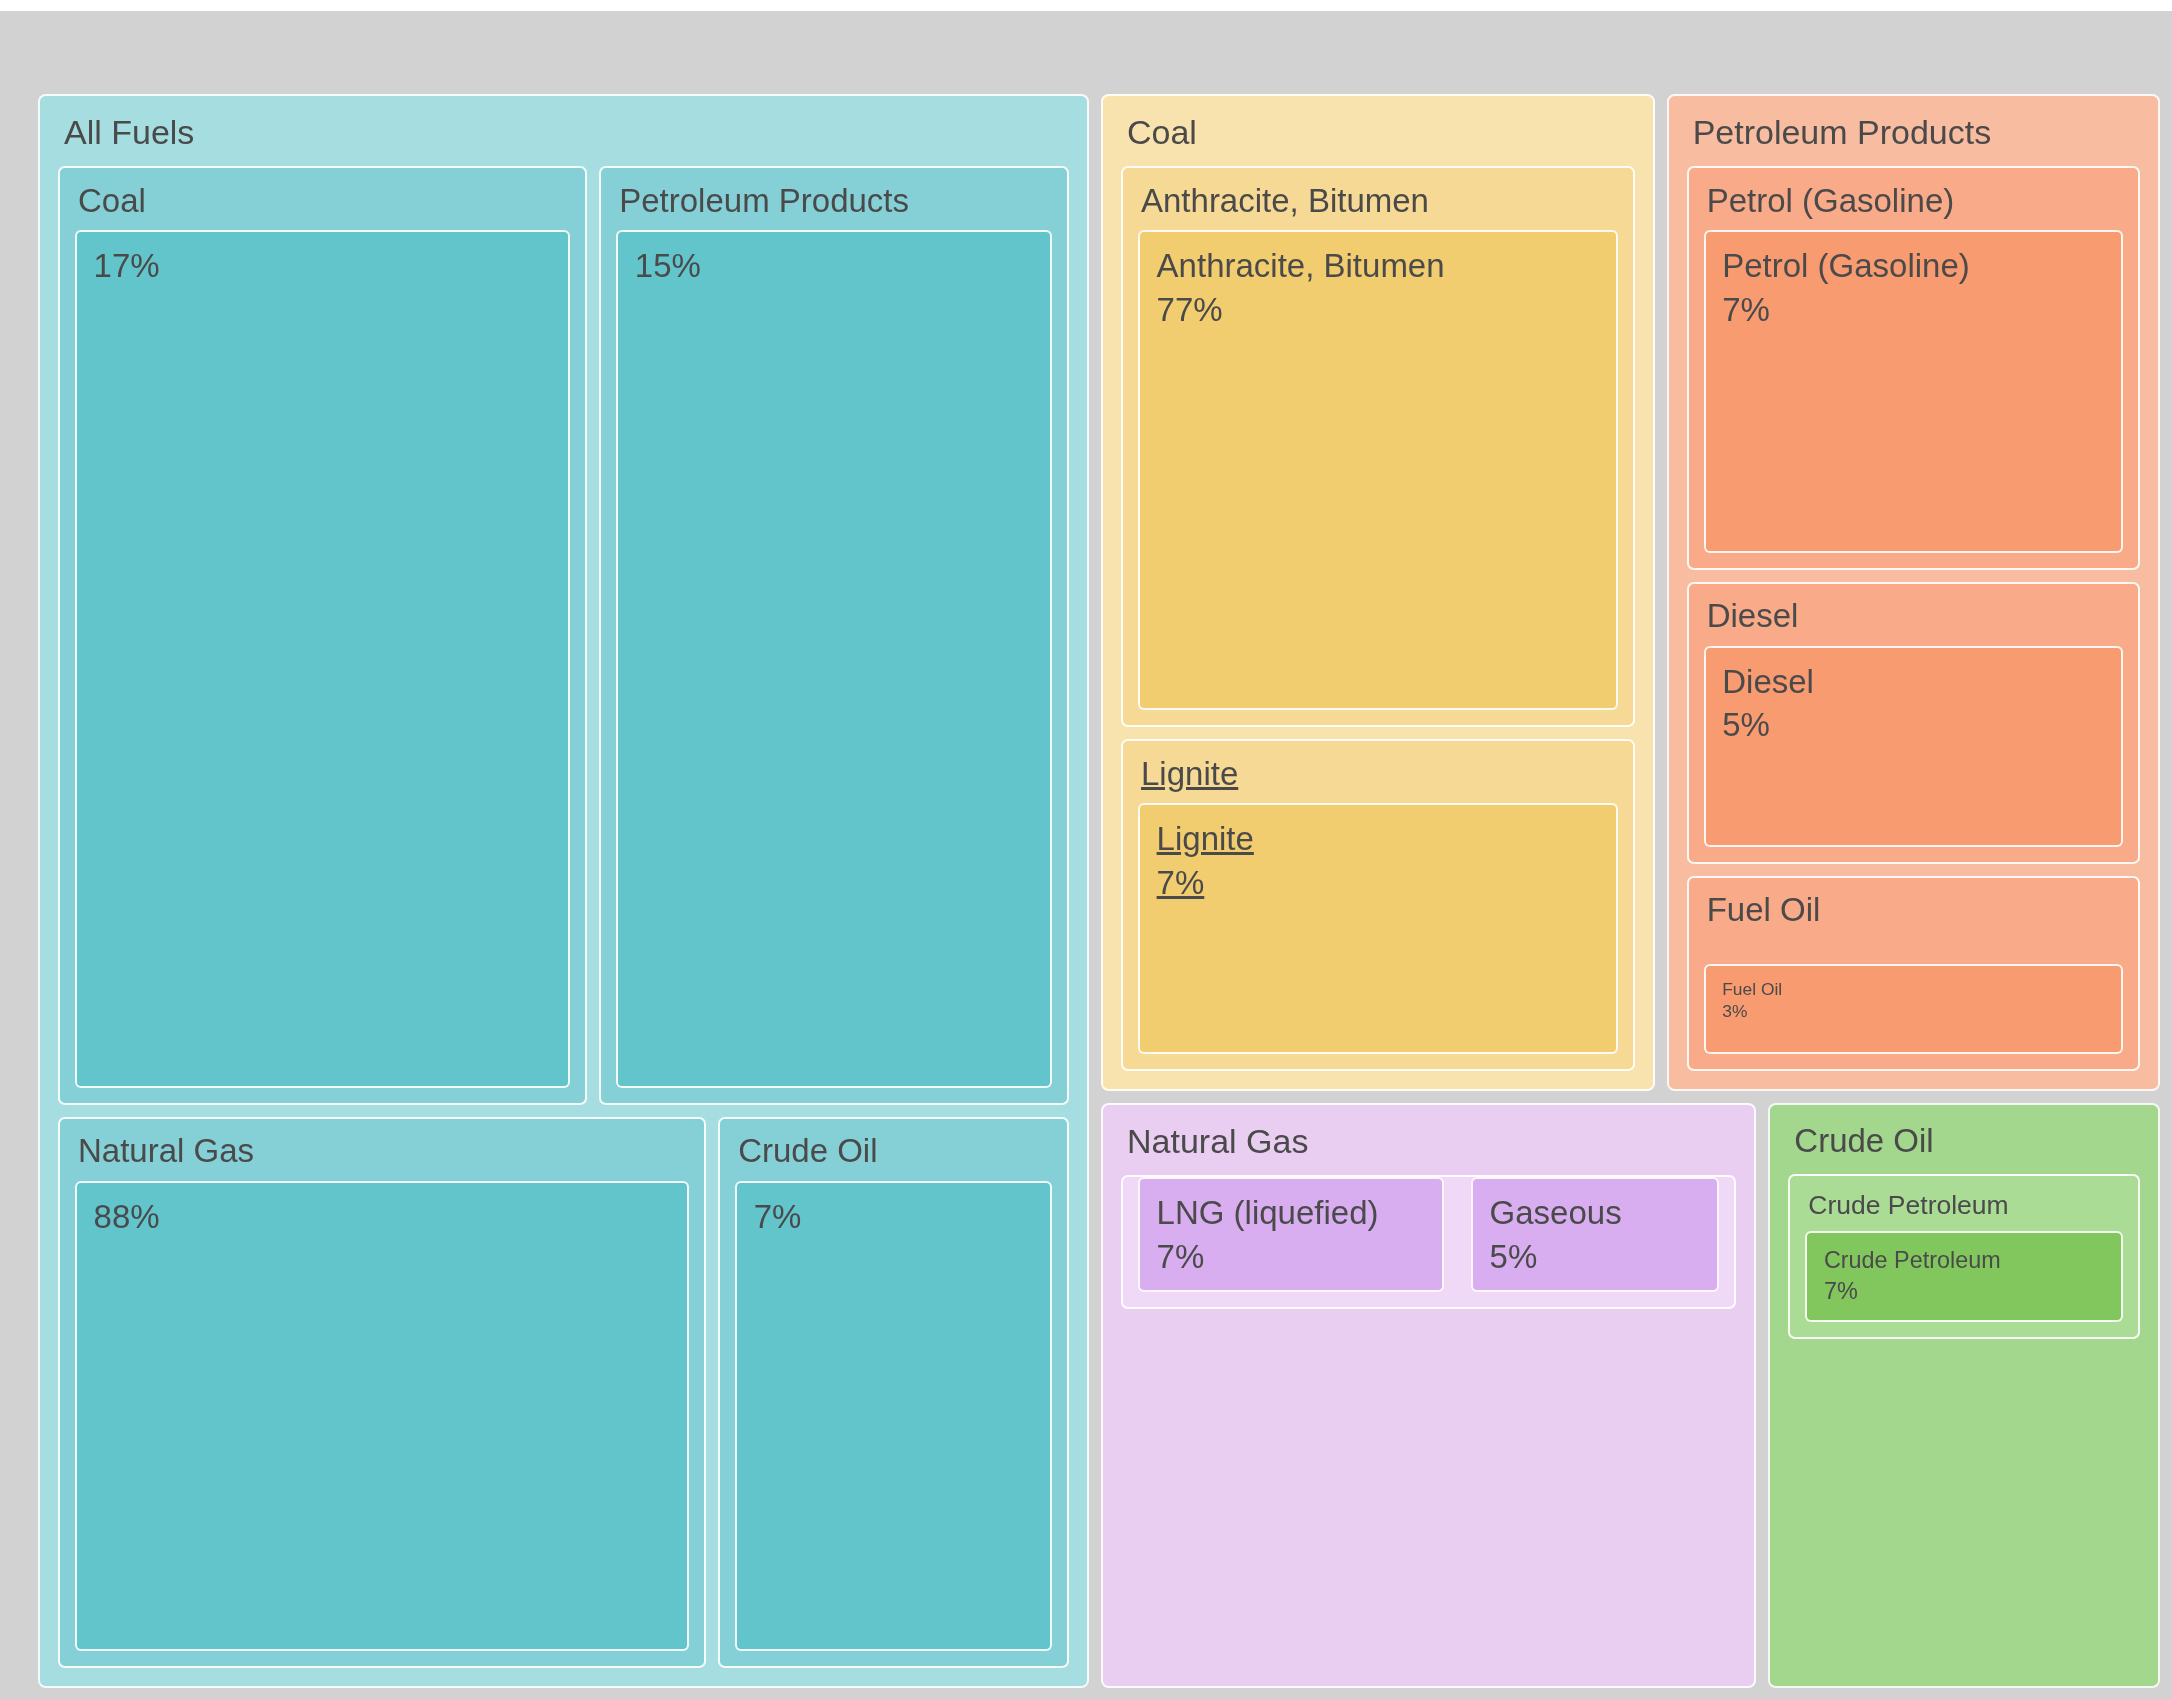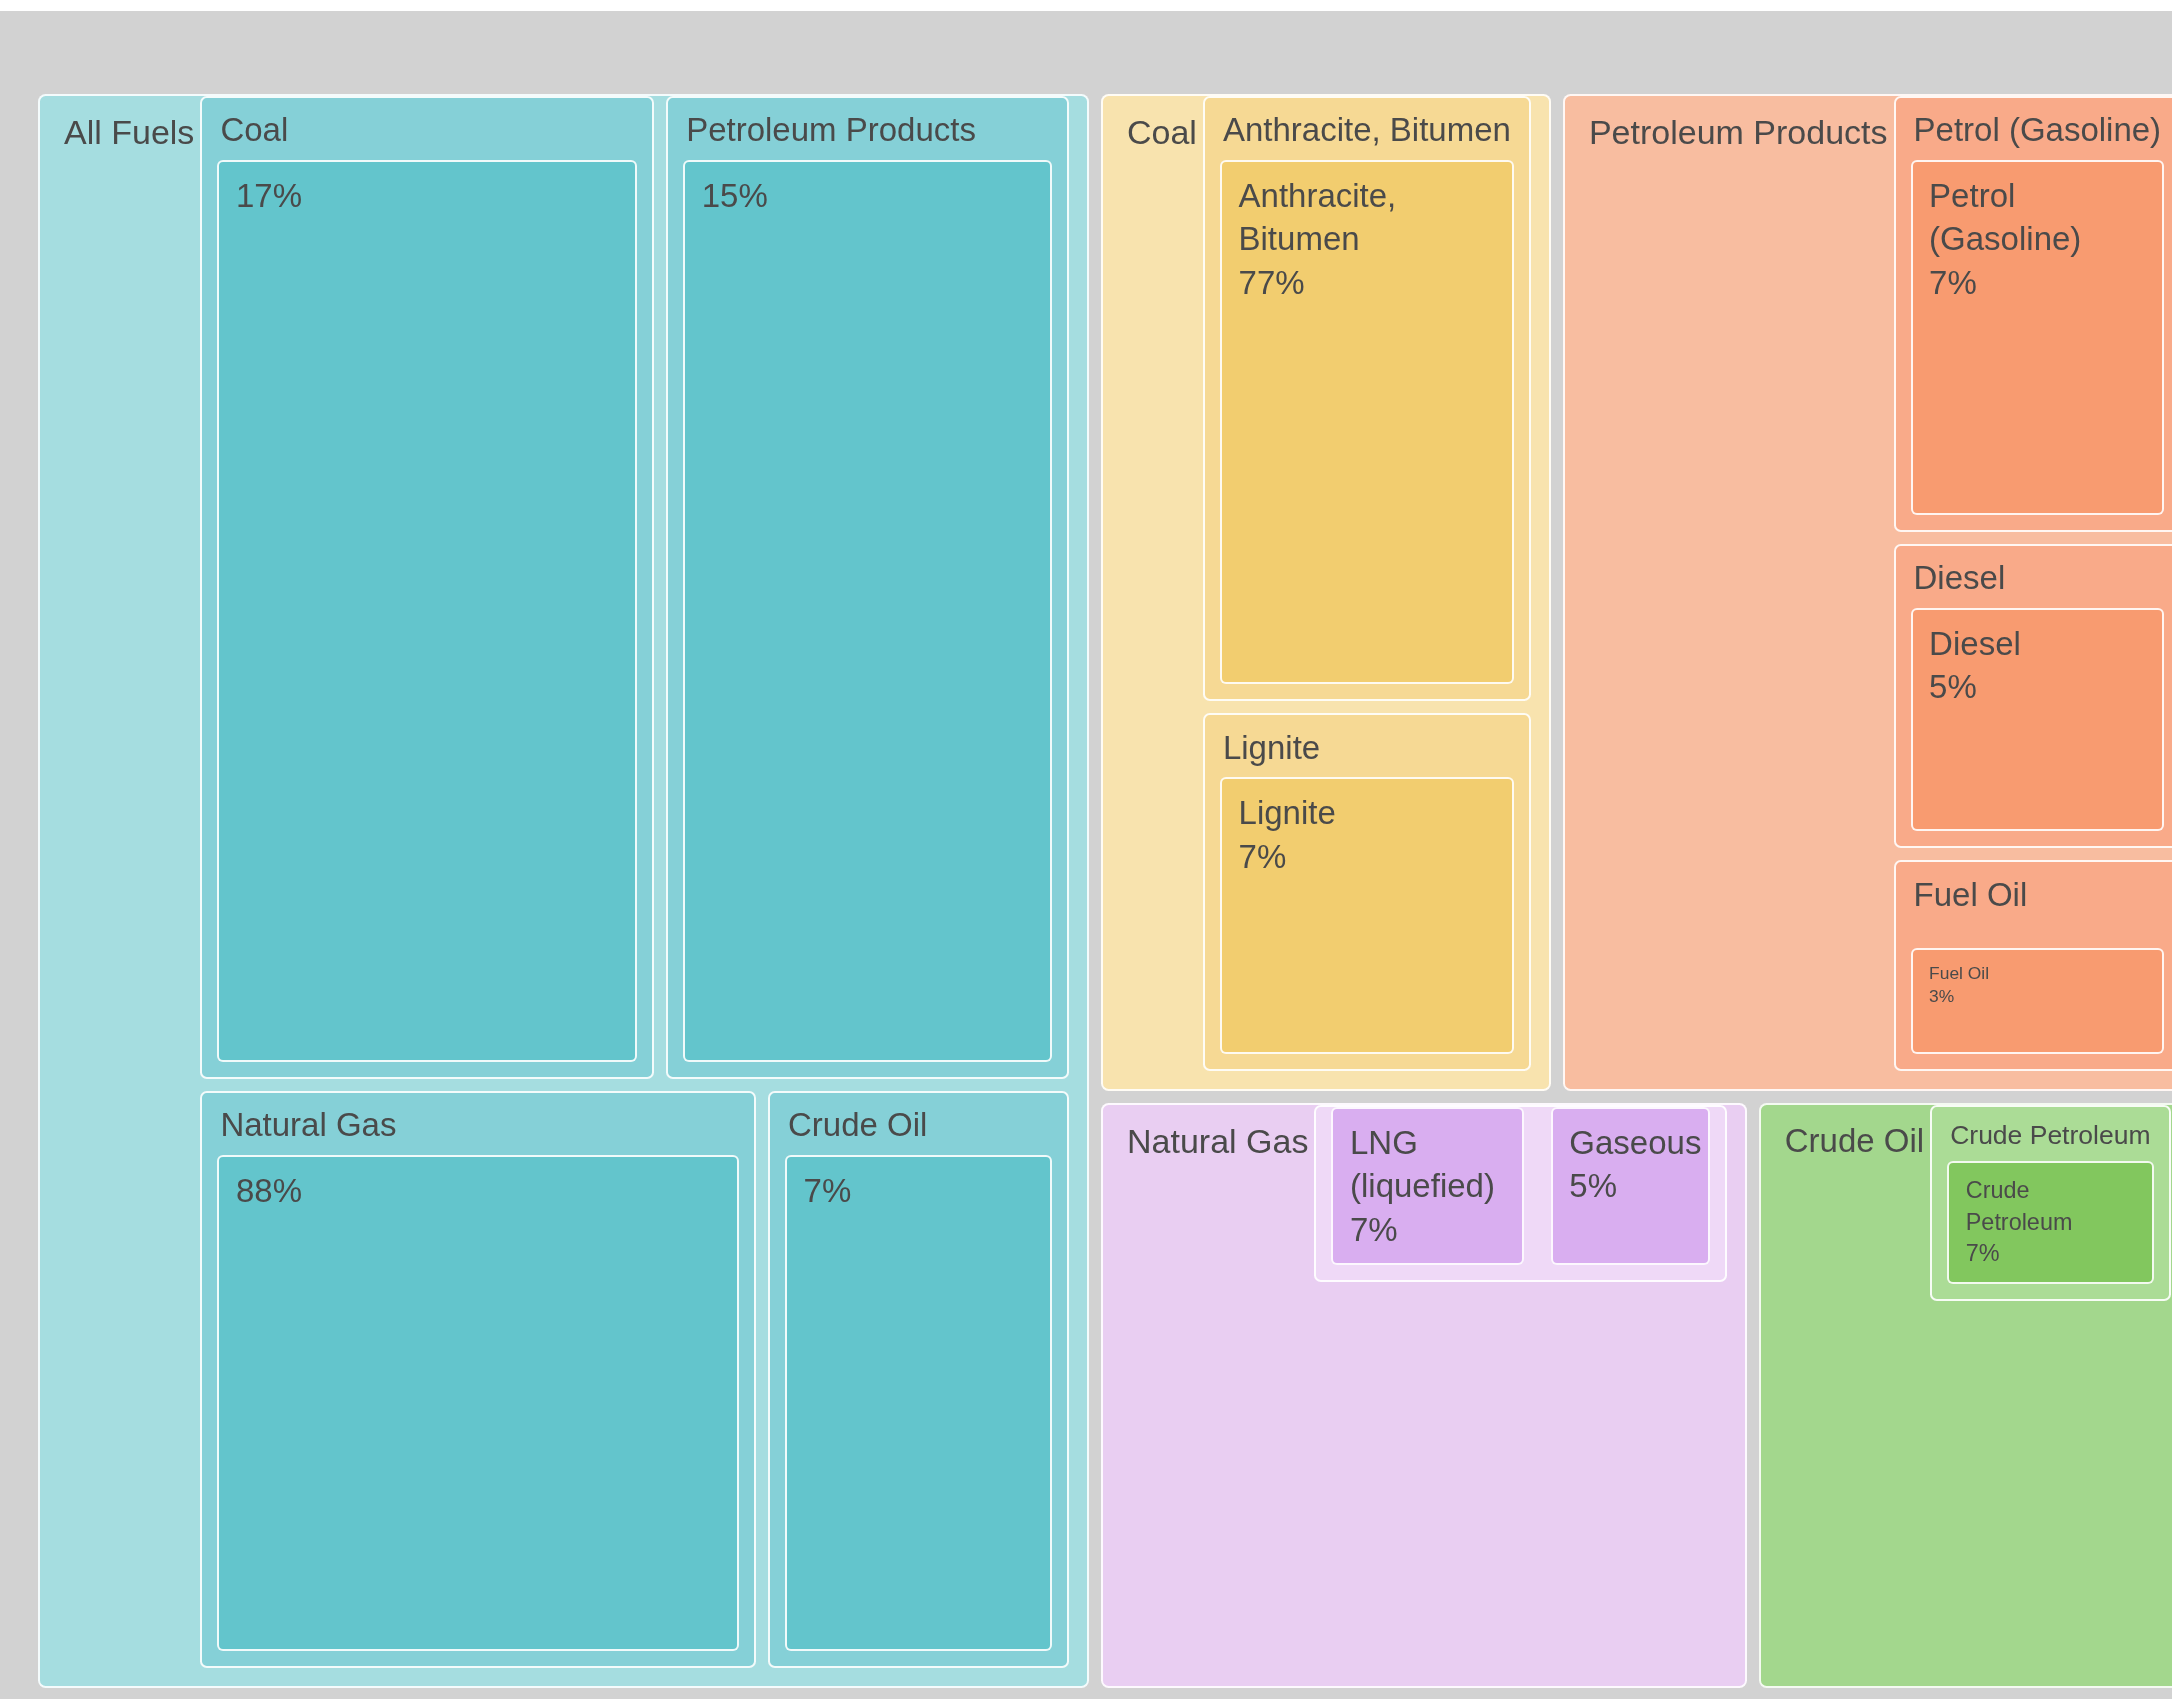--- a/index.html
+++ b/index.html
@@ -23,21 +23,21 @@
   .c-yellow{--g:#f8e3ae;--s:#f6d994;--l:#f2cd6f;}
   .c-orange{--g:#f8bda0;--s:#f9aa89;--l:#f89b70;}
   .c-purple{--g:#e9cef2;--s:#efd9f7;--l:#d9aef0;}
   .c-green {--g:#a3d78d;--s:#abdc96;--l:#82c75e;}
 
   .group{
     background:var(--g);
     border:2.3px solid rgba(255,255,255,.88);
     border-radius:7.6px;
     box-sizing:border-box;
-    display:flex;flex-direction:row;
+    display:flex;flex-direction:column;
     padding:0 18px 18px;
     min-width:0;min-height:0;
   }
   .group-title{
     font-size:34px;line-height:1.1;
     padding:18px 6px 15px;
     white-space:nowrap;overflow:hidden;
     flex:0 0 auto;
   }
   .g-children{display:flex;flex-direction:column;gap:12px;flex:1;min-height:0;}
@@ -81,21 +81,21 @@
   
   .af-top{flex:63;}
   .af-bottom{flex:37;}
   .t-coal{flex:53;}
   .t-pp{flex:47;}
   .t-ng{flex:65;}
   .t-co{flex:35;}
 
   
   .coal-ab{flex:63;}
-  .coal-lig{flex:37;}
+  .coal-lig{flex:37;text-decoration:underline;}
 
   
   .pp-petrol{flex:46;}
   .pp-diesel{flex:32;}
   .pp-fueloil{flex:22;gap:24px;}
 
   
   .ng-lng{flex:56;}
   .ng-gas{flex:44;}
 

